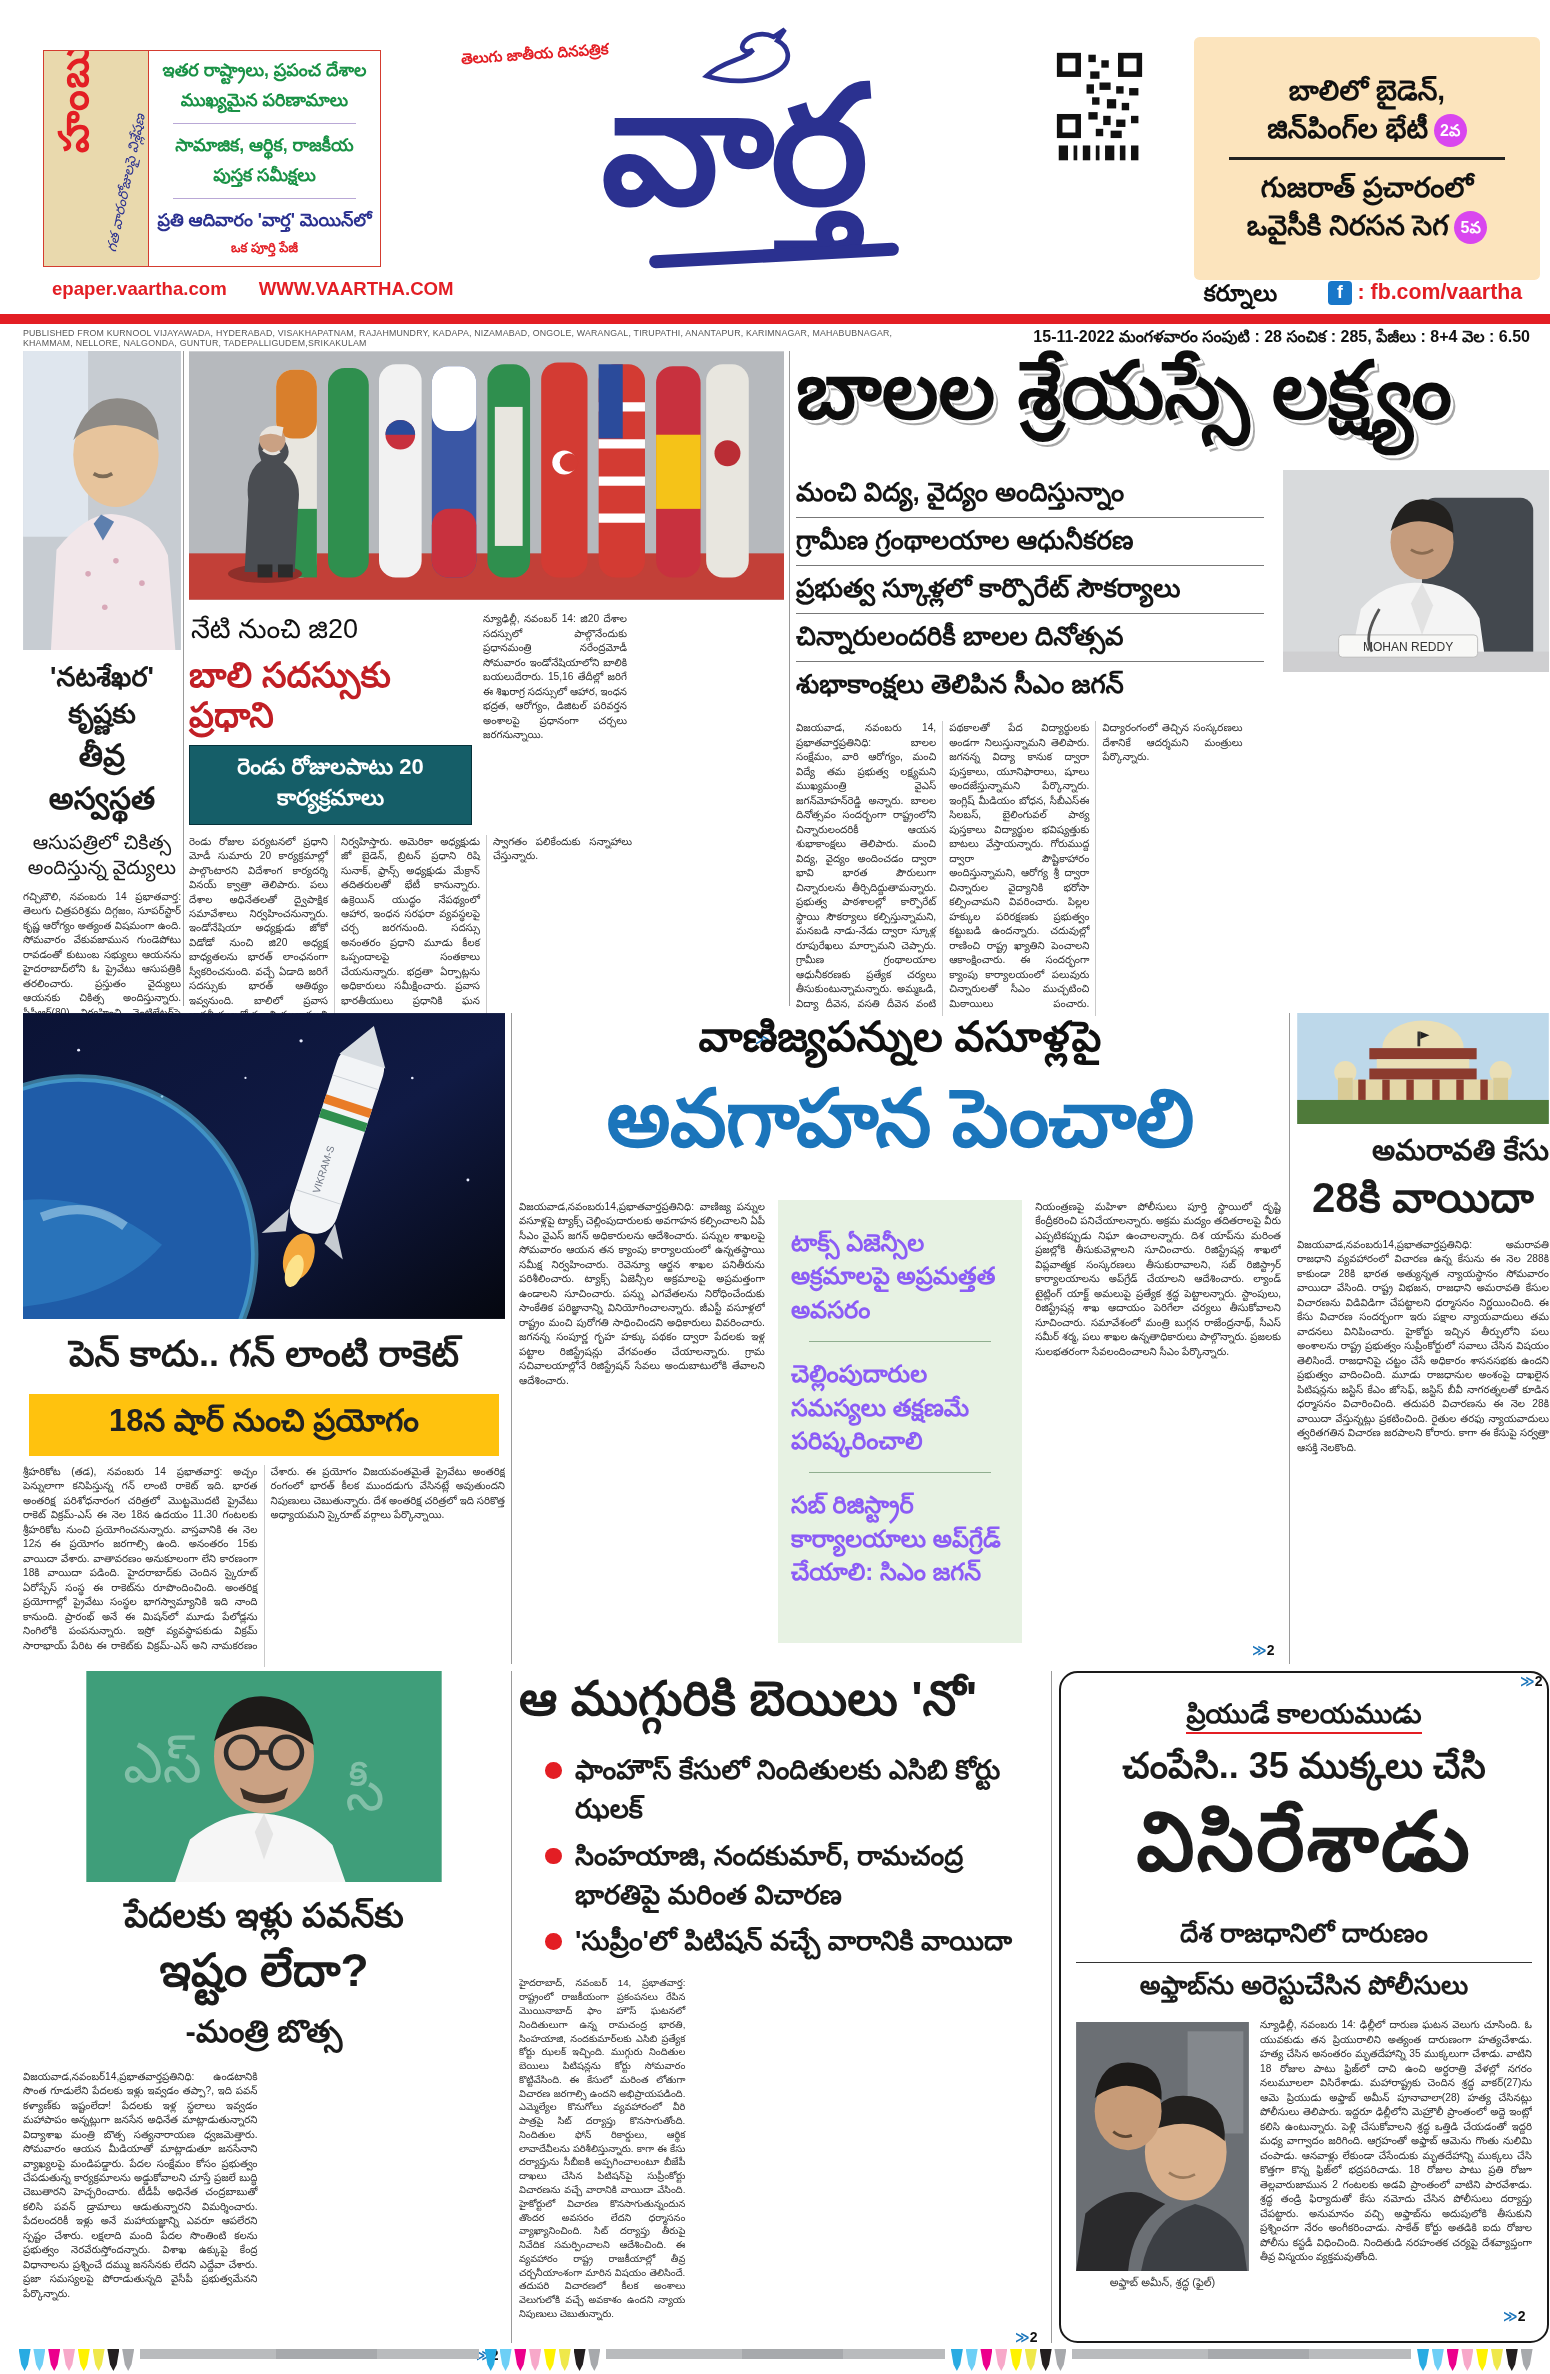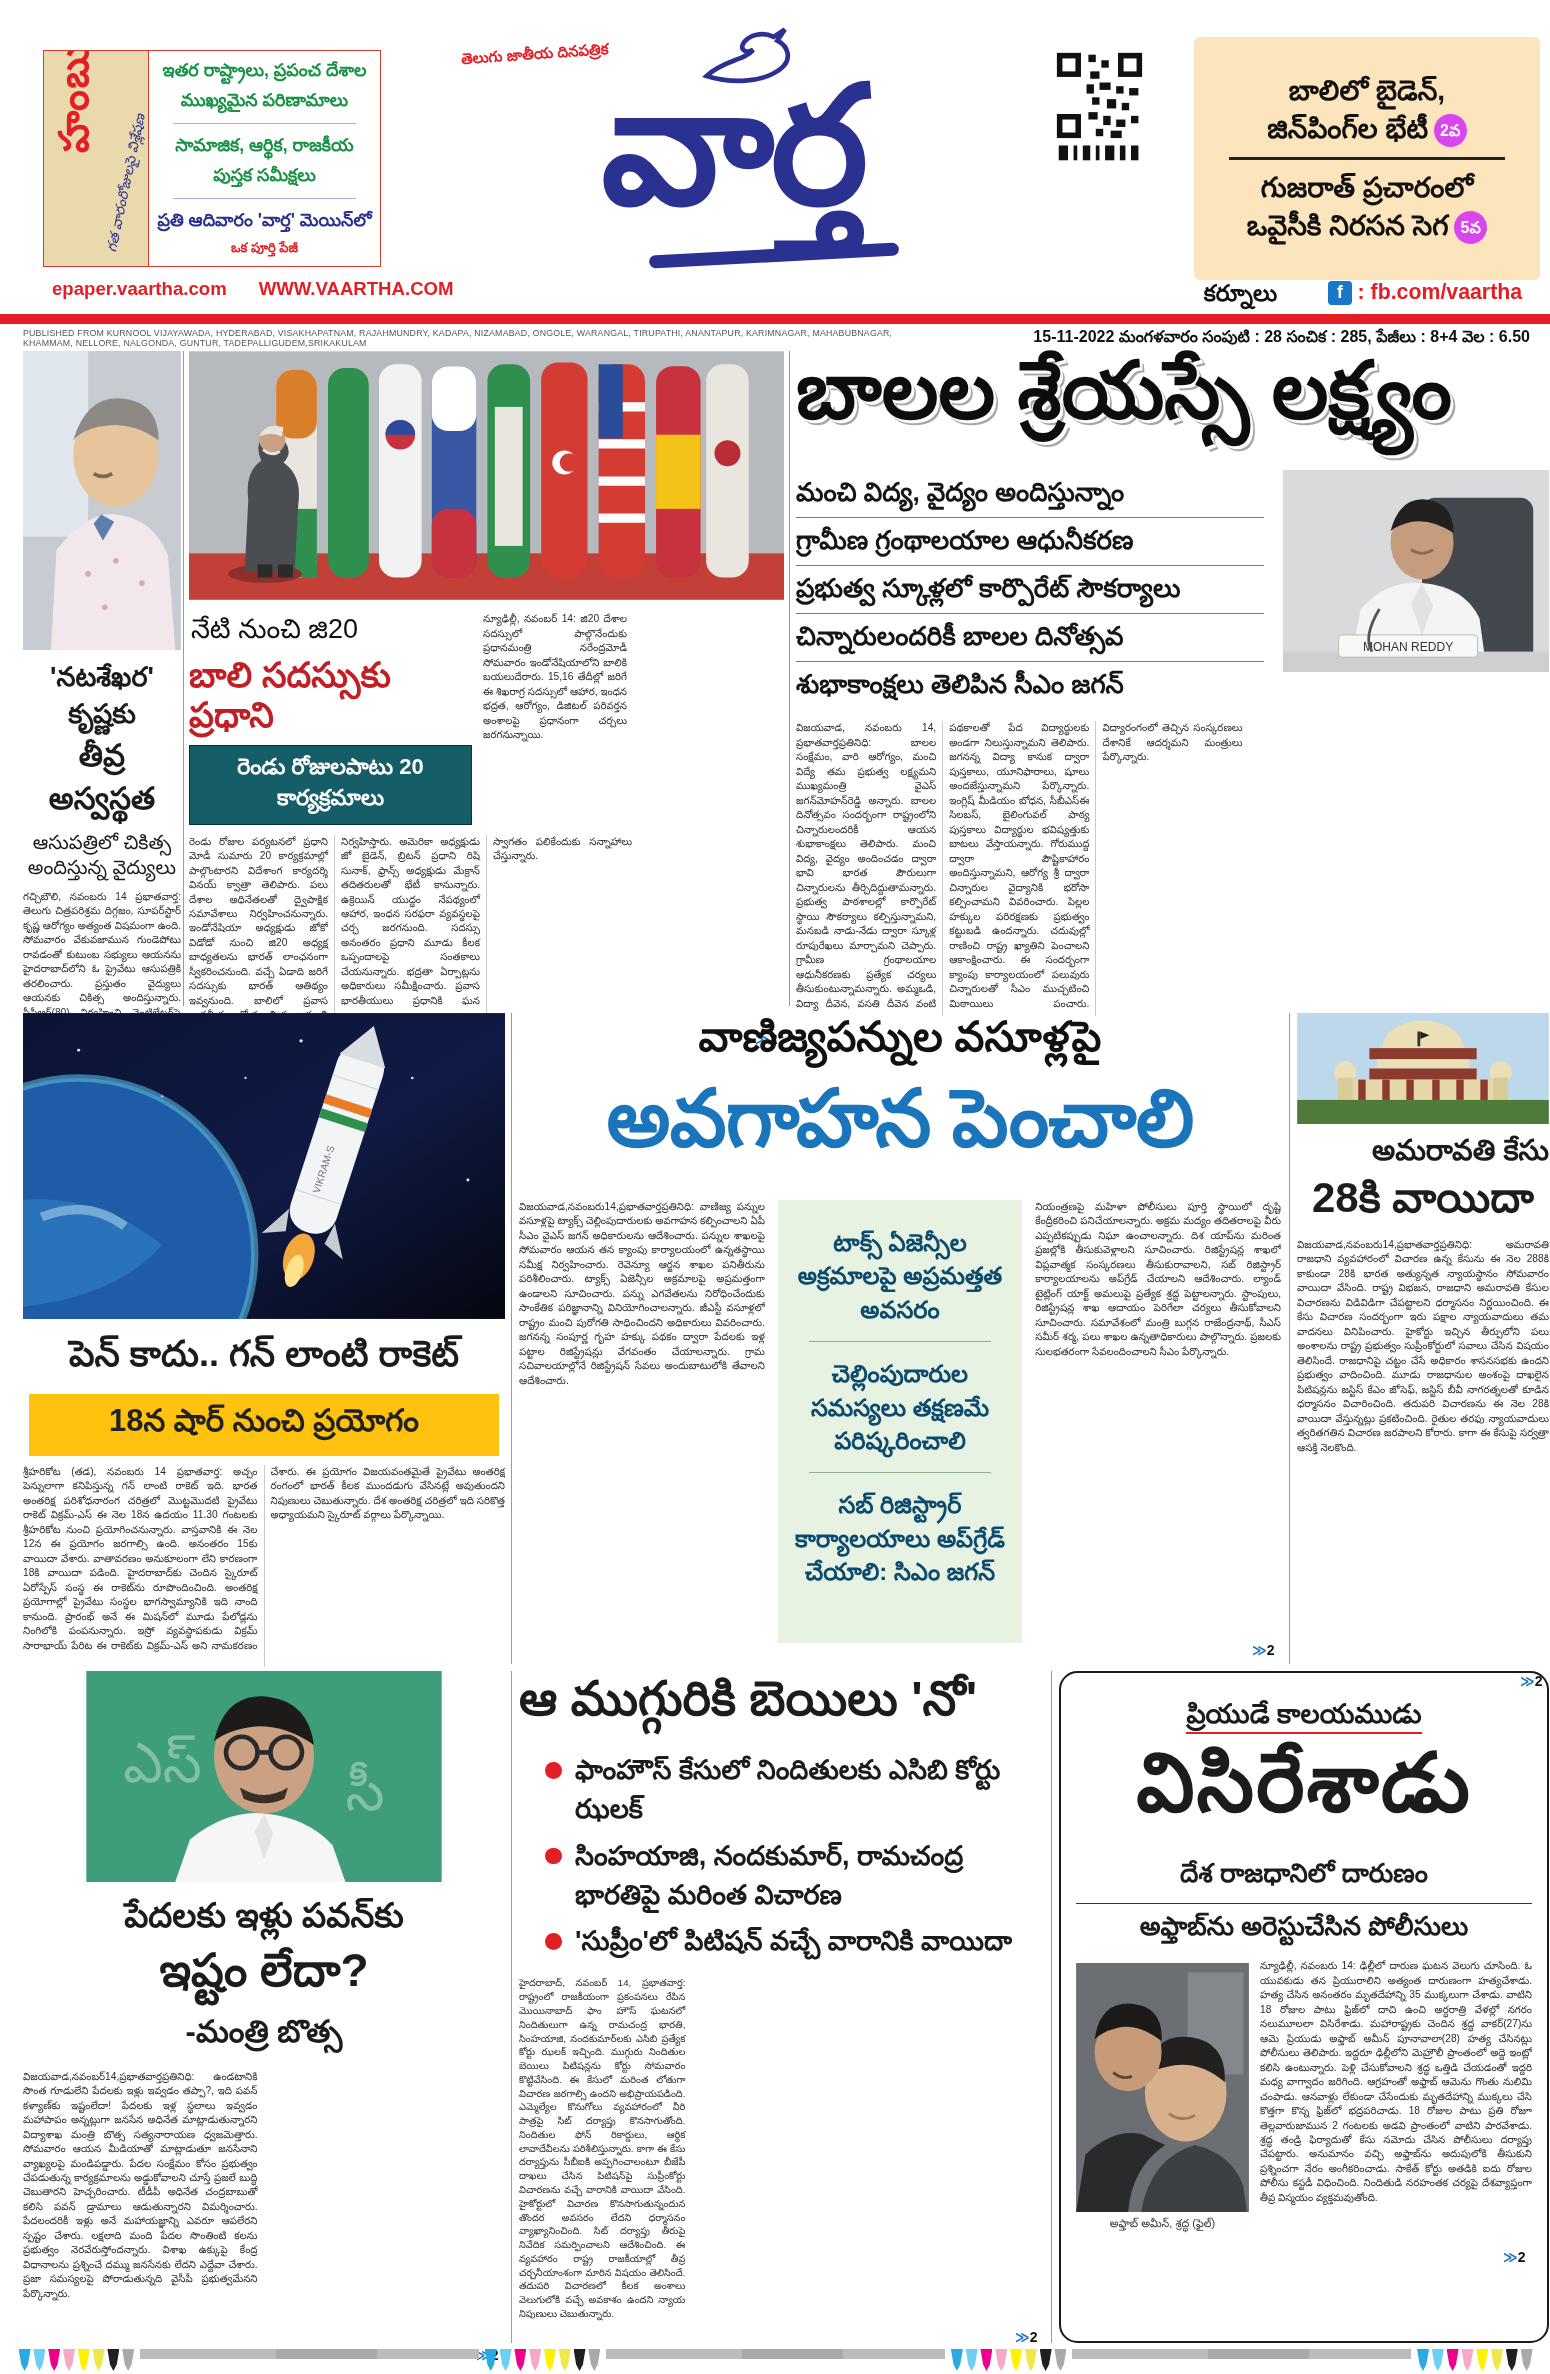--- a/index.html
+++ b/index.html
@@ -68,21 +68,21 @@
   .main-photo{width:266px;margin-left:18.6px;}
   
   .rk-art{left:23px;top:1013px;width:482px;}
   .rk-t{font-size:36px;font-weight:900;text-align:center;margin-top:11px;}
   .rk-strip{margin:11px 5.6px 9.3px;background:#ffc20e;color:#222;font-size:31px;font-weight:bold;text-align:center;padding:9.3px 0;}
   .tax-art{left:519px;top:1013px;width:762px;}
   .tax-k{font-size:42px;font-weight:900;text-align:center;color:#111;}
   .tax-t{font-size:80px;font-weight:900;text-align:center;color:#1b75bb;letter-spacing:-0.9px;margin-top:1.9px;}
   .tax-row{display:flex;gap:13px;margin-top:15px;}
   .tax-quote{width:247px;background:#e7f2e3;padding:15px 13px;box-sizing:border-box;align-self:stretch;}
-  .tq-line{font-size:24px;font-weight:bold;text-align:center;line-height:1.4;color:#0c4a6e;padding:11px 0;}
+  .tq-line{font-size:24px;font-weight:bold;text-align:left;line-height:1.4;color:#8b5cf6;padding:11px 0;}
   .tq-sep{height:0.9px;background:#8fae8f;margin:3.7px 18.6px;}
   .am-art{left:1297px;top:1013px;width:252px;}
   .am-t1{font-size:29px;font-weight:900;text-align:right;margin-top:7.4px;}
   .am-t2{font-size:42px;font-weight:900;text-align:center;margin-top:0;}
   
   .bo-art{left:23px;top:1671px;width:482px;}
   .bo-t1{font-size:34px;font-weight:900;text-align:center;margin-top:11px;}
   .bo-t2{font-size:46px;font-weight:900;text-align:center;}
   .bo-by{font-size:31px;font-weight:bold;text-align:center;margin-top:5.6px;}
   .ba-art{left:519px;top:1671px;width:525px;}
@@ -448,20 +448,21 @@
     <div class="body-txt cols3" style="height:354px;margin-top:15px;font-size:9.7px;">హైదరాబాద్, నవంబర్ 14, ప్రభాతవార్త: రాష్ట్రంలో రాజకీయంగా ప్రకంపనలు రేపిన మొయినాబాద్ ఫాం హౌస్ ఘటనలో నిందితులుగా ఉన్న రామచంద్ర భారతి, సింహయాజి, నందకుమార్‌లకు ఎసిబి ప్రత్యేక కోర్టు ఝలక్ ఇచ్చింది. ముగ్గురు నిందితుల బెయిలు పిటిషన్లను కోర్టు సోమవారం కొట్టివేసింది. ఈ కేసులో మరింత లోతుగా విచారణ జరగాల్సి ఉందని అభిప్రాయపడింది. ఎమ్మెల్యేల కొనుగోలు వ్యవహారంలో వీరి పాత్రపై సిట్ దర్యాప్తు కొనసాగుతోంది. నిందితుల ఫోన్ రికార్డులు, ఆర్థిక లావాదేవీలను పరిశీలిస్తున్నారు. కాగా ఈ కేసు దర్యాప్తును సీబీఐకి అప్పగించాలంటూ బీజేపీ దాఖలు చేసిన పిటిషన్‌పై సుప్రీంకోర్టు విచారణను వచ్చే వారానికి వాయిదా వేసింది. హైకోర్టులో విచారణ కొనసాగుతున్నందున తొందర అవసరం లేదని ధర్మాసనం వ్యాఖ్యానించింది. సిట్ దర్యాప్తు తీరుపై నివేదిక సమర్పించాలని ఆదేశించింది. ఈ వ్యవహారం రాష్ట్ర రాజకీయాల్లో తీవ్ర చర్చనీయాంశంగా మారిన విషయం తెలిసిందే. తదుపరి విచారణలో కీలక అంశాలు వెలుగులోకి వచ్చే అవకాశం ఉందని న్యాయ నిపుణులు చెబుతున్నారు.</div>
     <div style="position:relative;height:15px;">
         <span class="jump"><span>≫</span><em>2</em></span>
       </div>
   </div>
 
   <div class="vline" style="left:1051px;top:1671px;height:672px;"></div>
 
   <div class="abs dl-art">
     <div class="dl-k"><span>ప్రియుడే కాలయముడు</span></div>
+    <div class="dl-s1">చంపేసి.. 35 ముక్కలు చేసి</div>
     <div class="dl-t">విసిరేశాడు</div>
     <div class="dl-s2">దేశ రాజధానిలో దారుణం</div>
     <div class="dl-s3">అఫ్తాబ్‌ను అరెస్టుచేసిన పోలీసులు</div>
     <div style="margin-top:11px;overflow:hidden;height:306px;position:relative;">
       <div class="dl-photo">
         <svg width="173" height="249" viewBox="0 0 186 268">
           <rect width="186" height="268" fill="#6b6f74"></rect>
           <rect x="120" y="10" width="60" height="110" fill="#84888d"></rect>
           <ellipse cx="118" cy="140" rx="44" ry="52" fill="#d9b08c"></ellipse>
           <path d="M74 120 Q84 74 124 80 Q162 86 160 128 Q134 106 106 110 Q84 114 74 120Z" fill="#23211f"></path>

